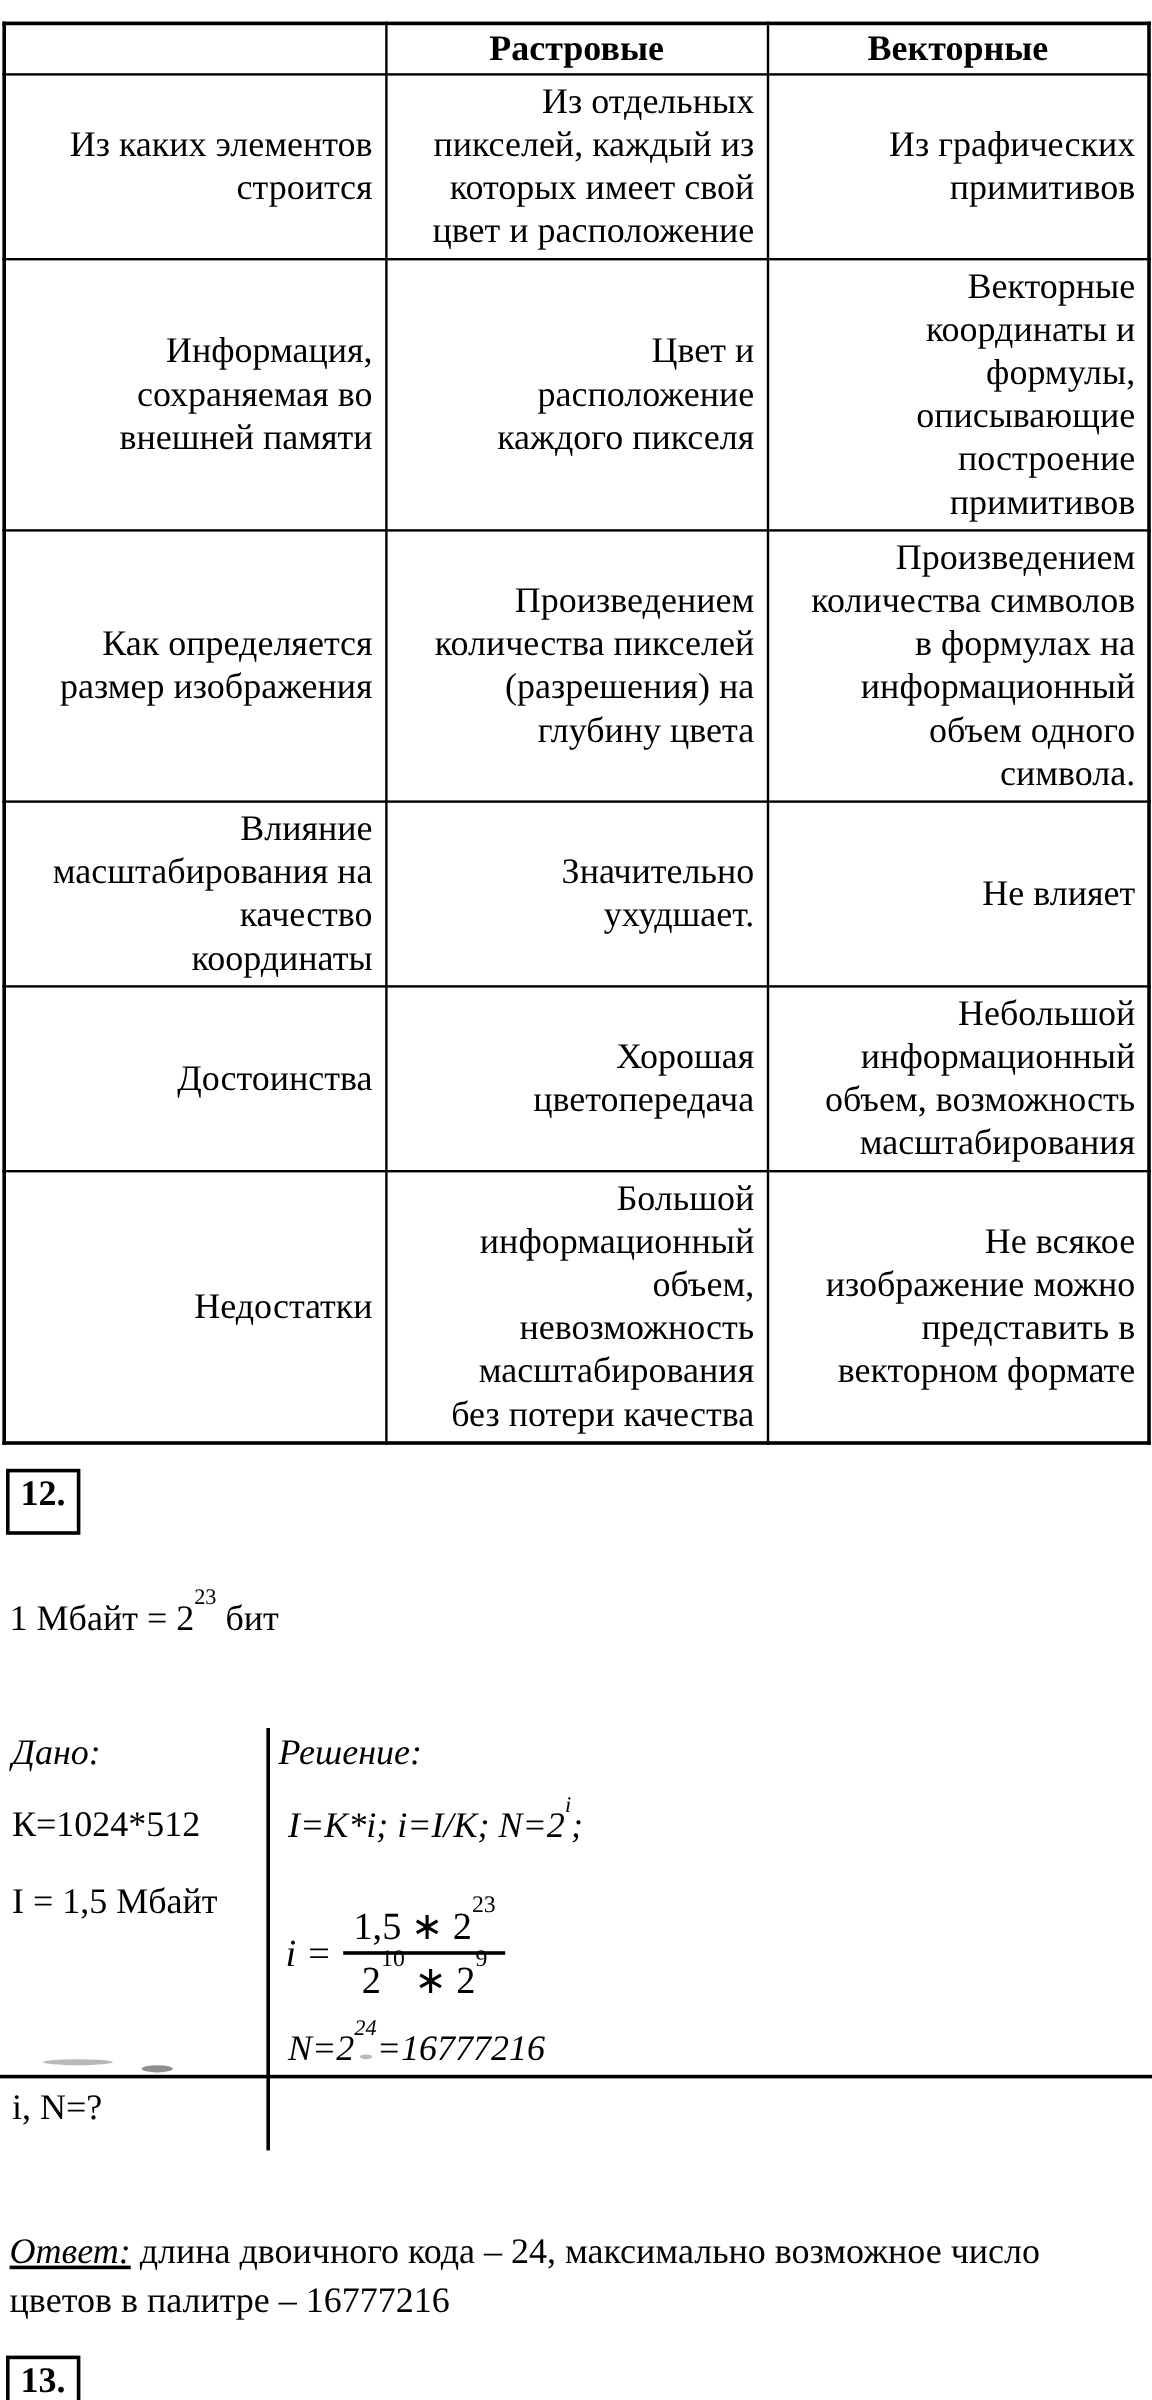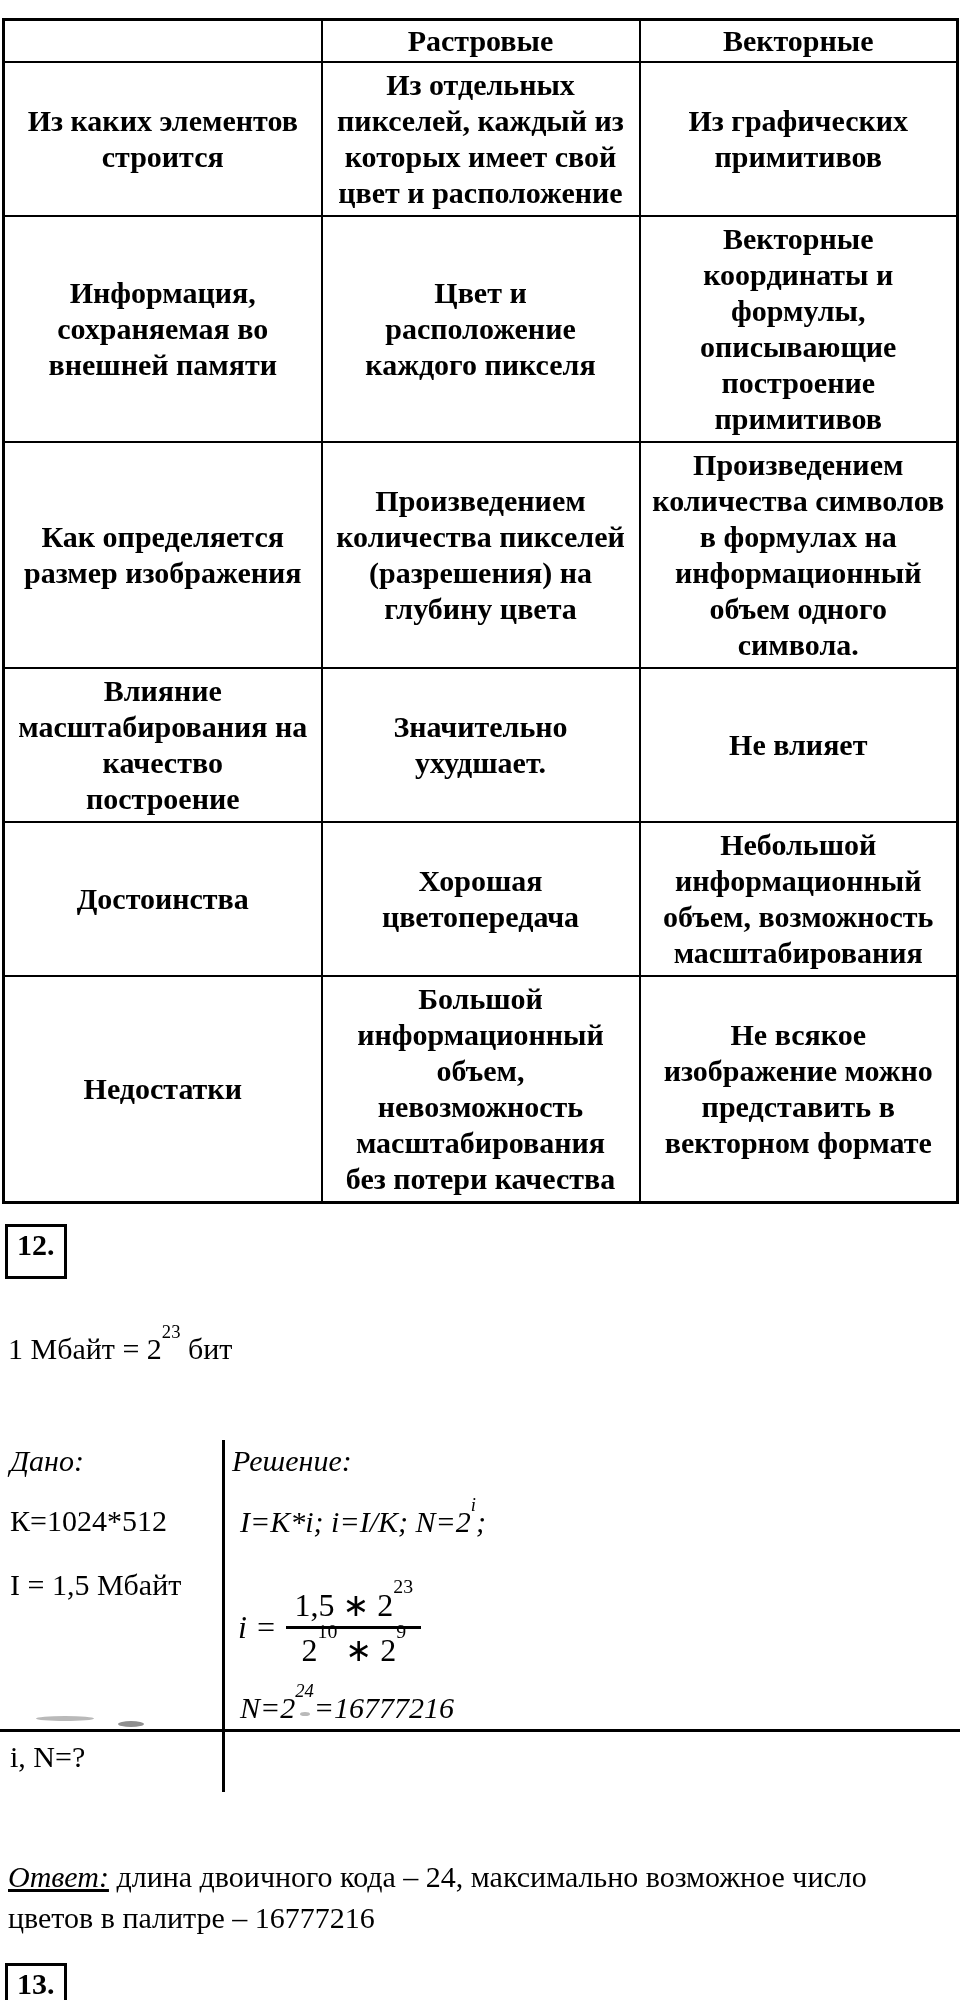--- a/index.html
+++ b/index.html
@@ -18,22 +18,22 @@
     border:3px solid #000;
     table-layout:fixed;
   }
   table.cmp col { width:318px; }
   table.cmp th, table.cmp td {
     border:2px solid #000;
     padding:4px 10px;
     vertical-align:middle;
     line-height:1.2;
     white-space:pre-line;
-    text-align:center;
-    font-weight:bold;
+    text-align:right;
+    font-weight:normal;
   }
   table.cmp th { font-weight:bold; text-align:center; padding:2px 4px; }
 
   
   .num-box {
     display:inline-block;
     border:3px solid #000;
     padding:1px 9px 14px 9px;
     font-weight:bold;
     margin-left:5px;
@@ -139,21 +139,21 @@
 количества символов
 в формулах на
 информационный
 объем одного
 символа.</td>
     </tr>
     <tr>
       <td>Влияние
 масштабирования на
 качество
-построение</td>
+координаты</td>
       <td>Значительно
 ухудшает.</td>
       <td>Не влияет</td>
     </tr>
     <tr>
       <td>Достоинства</td>
       <td>Хорошая
 цветопередача</td>
       <td>Небольшой
 информационный

